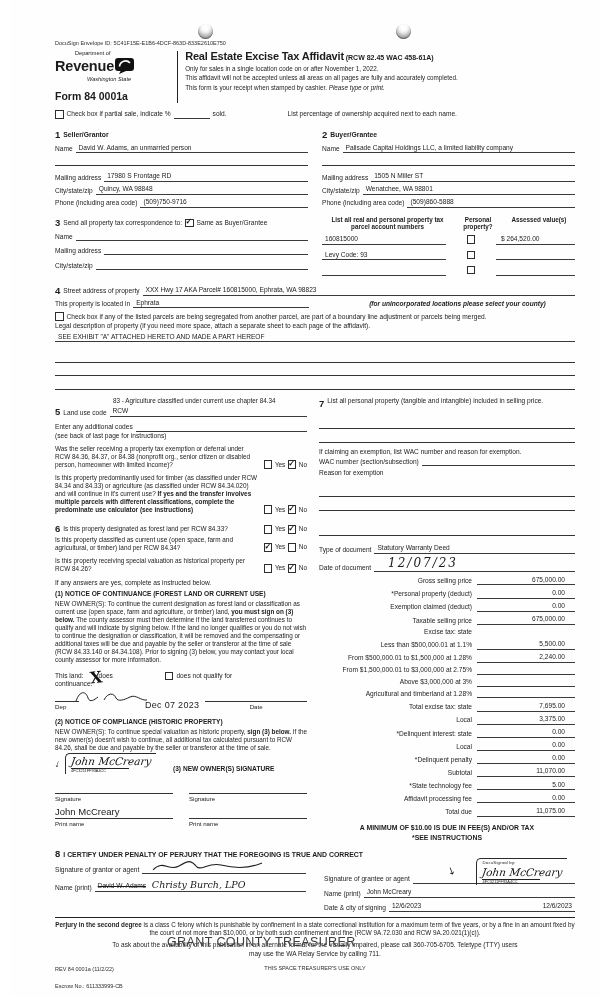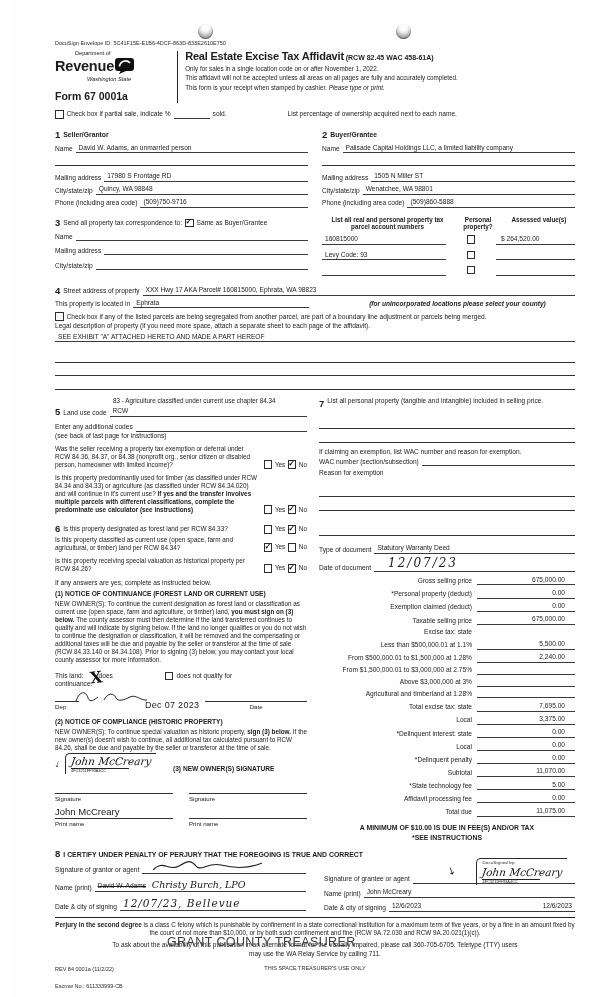--- a/index.html
+++ b/index.html
@@ -96,21 +96,21 @@
         <div class="revrow">
           <span class="revword">Revenue</span>
           <span>
             <svg width="20" height="17" viewBox="0 0 20 17">
               <path d="M3 1 h13 a3 3 0 0 1 3 3 v7 a3 3 0 0 1 -3 3 h-5 l-7 3 1.6-3 h-2.6 a3 3 0 0 1 -3 -3 v-7 a3 3 0 0 1 3 -3 z" fill="#111"></path>
               <path d="M4.5 9.5 a6 6 0 0 1 10.5 -3.5" stroke="#fff" fill="none" stroke-width="1.7"></path>
             </svg>
           </span>
         </div>
         <div class="wastate">Washington State</div>
-        <div class="formnum">Form 67 0001a</div>
+        <div class="formnum">Form 84 0001a</div>
       </div>
       <div class="hdiv"></div>
       <div class="hright">
         <div>
           <span class="title">Real Estate Excise Tax Affidavit</span>
           <span class="title-sfx">(RCW 82.45 WAC 458-61A)</span>
         </div>
         <div class="sub">Only for sales in a single location code on or after November 1, 2022.</div>
         <div class="sub">This affidavit will not be accepted unless all areas on all pages are fully and accurately completed.</div>
         <div class="sub"><span>This form is your receipt when stamped by cashier. </span><span class="it">Please type or print.</span></div>
@@ -507,24 +507,20 @@
               </svg>
             </span>
           </div>
           <div class="ln">
             <span class="lb">Name (print)</span>
             <span class="uv f1">
               <span style="text-decoration:line-through;">David W. Adams</span>
               <span class="hand" style="font-size:9.5px;padding-left:4px;">Christy Burch, LPO</span>
             </span>
           </div>
-          <div class="ln">
-            <span class="lb">Date &amp; city of signing</span>
-            <span class="uv f1 hand" style="font-size:10.5px;letter-spacing:1px;">12/07/23, Bellevue</span>
-          </div>
         </div>
         <div class="s8col">
           <div class="ln" style="position:relative;margin-top:14px;">
             <span class="lb">Signature of grantee or agent</span>
             <span class="uv f1"></span>
             <span class="arrow" style="position:absolute;right:120px;top:-10px;transform:rotate(24deg);">↘</span>
             <div class="dsblock" style="right:8px;top:-17px;">
               <div class="dslabel">DocuSigned by:</div>
               <div class="dsname">John McCreary</div>
               <div class="dscode">4FC3211FF93A4CC</div>

